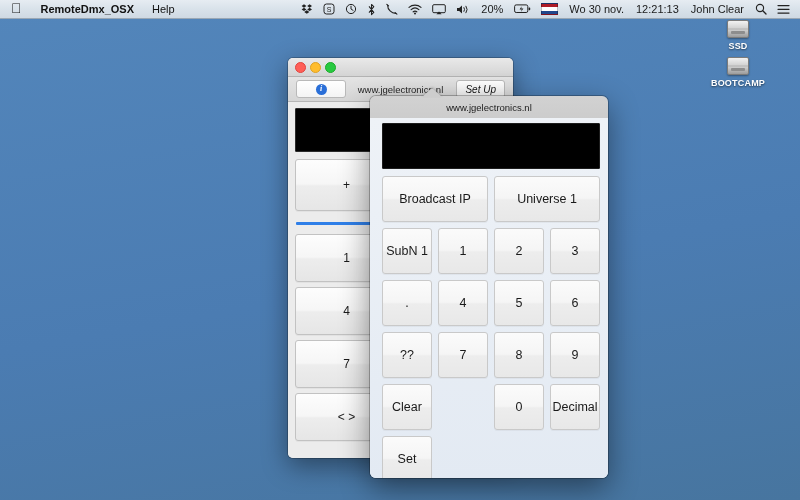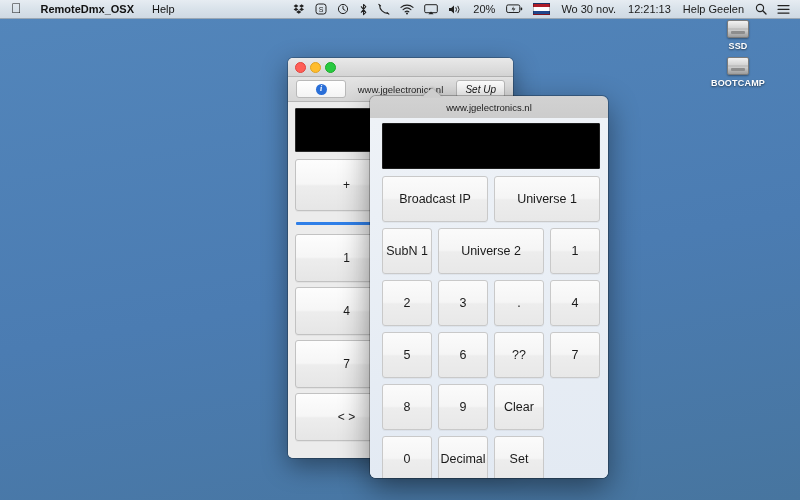--- a/index.html
+++ b/index.html
@@ -349,21 +349,21 @@
             <rect x="0.6" y="0.9" width="13.2" height="7.6" rx="1.6" fill="none" stroke="#222" stroke-width="1"></rect>
             <rect x="14.6" y="3.4" width="1.6" height="2.8" rx=".6" fill="#222"></rect>
             <path d="M7.6 2.2 5.6 5.4h2.2L6.9 7.9 9.4 4.6H7.3z" fill="#222"></path>
           </svg>
       </div>
       <div class="mb-status">
         <span class="flag-nl"></span>
       </div>
       <div class="mb-status mb-text">Wo 30 nov.</div>
       <div class="mb-status mb-text">12:21:13</div>
-      <div class="mb-status mb-text">Help Geelen</div>
+      <div class="mb-status mb-text">John Clear</div>
       <div class="mb-status">
         <svg width="12" height="12" viewBox="0 0 12 12">
             <circle cx="5" cy="5" r="3.6" fill="none" stroke="#222" stroke-width="1.15"></circle>
             <path d="M7.8 7.8 11 11" stroke="#222" stroke-width="1.3" stroke-linecap="round"></path>
           </svg>
       </div>
       <div class="mb-status">
         <svg width="13" height="11" viewBox="0 0 13 11">
             <path d="M1 1.6h11M1 5.3h11M1 9h11" stroke="#222" stroke-width="1.25" stroke-linecap="round"></path>
           </svg>
@@ -423,21 +423,20 @@
   <div id="setup-arrow"></div>
 
   <div class="win" id="win-setup">
     <div id="setup-title">www.jgelectronics.nl</div>
     <div id="setup-body">
       <div id="setup-display"></div>
       <div id="setup-grid">
           <div class="mac-btn span2">Broadcast IP</div>
           <div class="mac-btn span2">Universe 1</div>
           <div class="mac-btn">SubN 1</div>
-          <div class="mac-btn span2">Universe 2</div>
           <div class="mac-btn">1</div>
           <div class="mac-btn">2</div>
           <div class="mac-btn">3</div>
           <div class="mac-btn">.</div>
           <div class="mac-btn">4</div>
           <div class="mac-btn">5</div>
           <div class="mac-btn">6</div>
           <div class="mac-btn">??</div>
           <div class="mac-btn">7</div>
           <div class="mac-btn">8</div>

